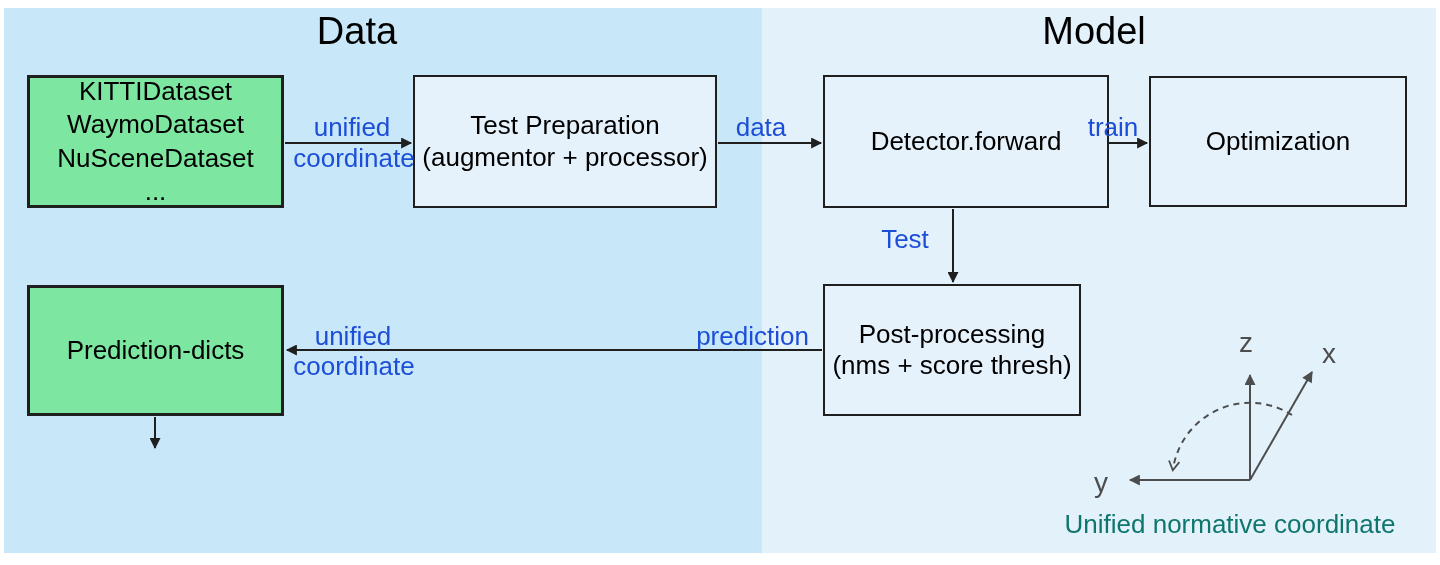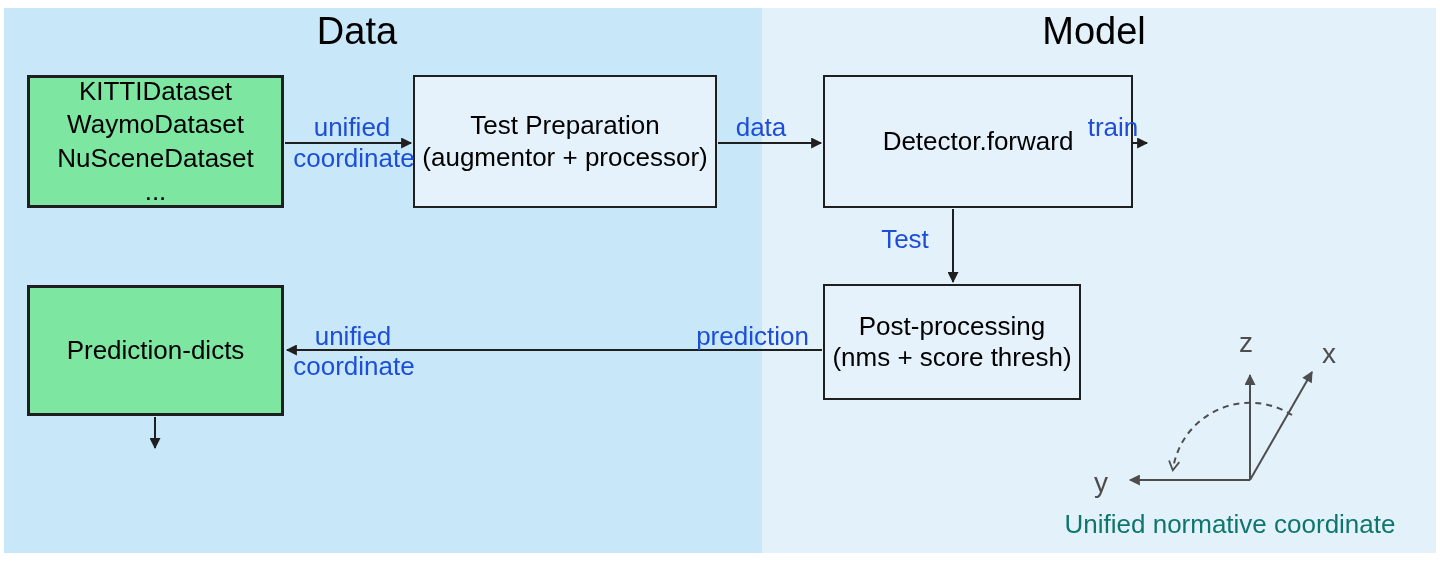--- a/index.html
+++ b/index.html
@@ -34,23 +34,23 @@
     box-sizing: border-box;
     display: flex; align-items: center; justify-content: center;
     text-align: center;
     font-size: 26px; line-height: 1.2;
   }
   .box.green { background: #7de6a0; border: 3px solid #1f1f1f; }
   .box.blue  { background: #e6f2fb; border: 2px solid #1f1f1f; }
 
   #box-datasets   { left: 27px;   top: 75px;  width: 257px; height: 133px; line-height: 1.28; }
   #box-prep       { left: 413px;  top: 75px;  width: 304px; height: 133px; }
-  #box-detector   { left: 823px;  top: 75px;  width: 310px; height: 133px; }
+  #box-detector   { left: 823px;  top: 75px;  width: 286px; height: 133px; }
   #box-opt        { left: 1149px; top: 76px;  width: 258px; height: 131px; }
-  #box-post       { left: 823px;  top: 284px; width: 258px; height: 116px; }
+  #box-post       { left: 823px;  top: 284px; width: 258px; height: 132px; }
   #box-generate   { left: 27px;   top: 285px; width: 257px; height: 131px; }
   #box-eval       { left: 27px;   top: 450px; width: 257px; height: 102px; }
 
   .edge-label {
     position: absolute; z-index: 3;
     font-size: 26px; line-height: 1.15;
     text-align: center; color: #1d4ed8; white-space: nowrap;
   }
   #lbl-unified-1    { left: 292px;  top: 113px; width: 120px; }
   #lbl-coordinate-1 { left: 274px;  top: 144px; width: 160px; }
@@ -126,20 +126,23 @@
     <div>
       <div>Test Preparation</div>
       <div>(augmentor + processor)</div>
     </div>
   </div>
 
   <div class="box blue" id="box-detector">
     <div>Detector.forward</div>
   </div>
 
+  <div class="box blue" id="box-opt">
+    <div>Optimization</div>
+  </div>
 
   <div class="box blue" id="box-post">
     <div>
       <div>Post-processing</div>
       <div>(nms + score thresh)</div>
     </div>
   </div>
 
   <div class="box green" id="box-generate">
     <div>

